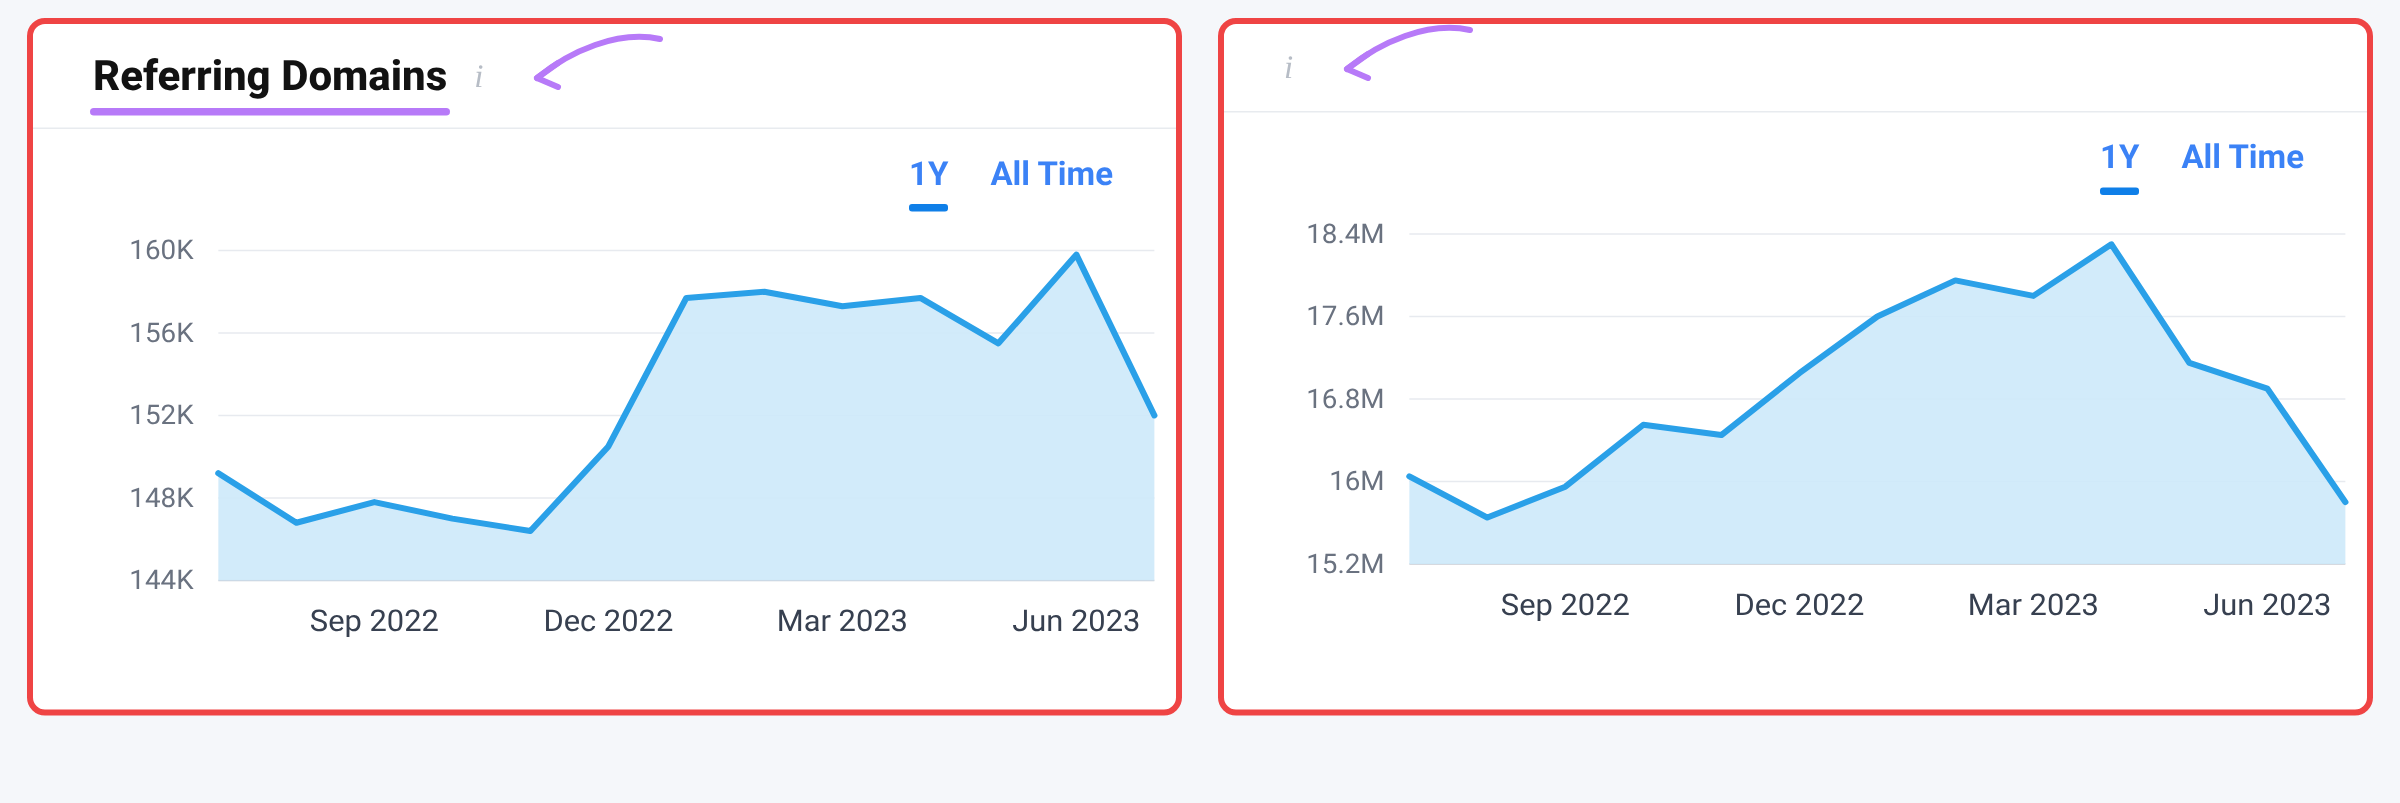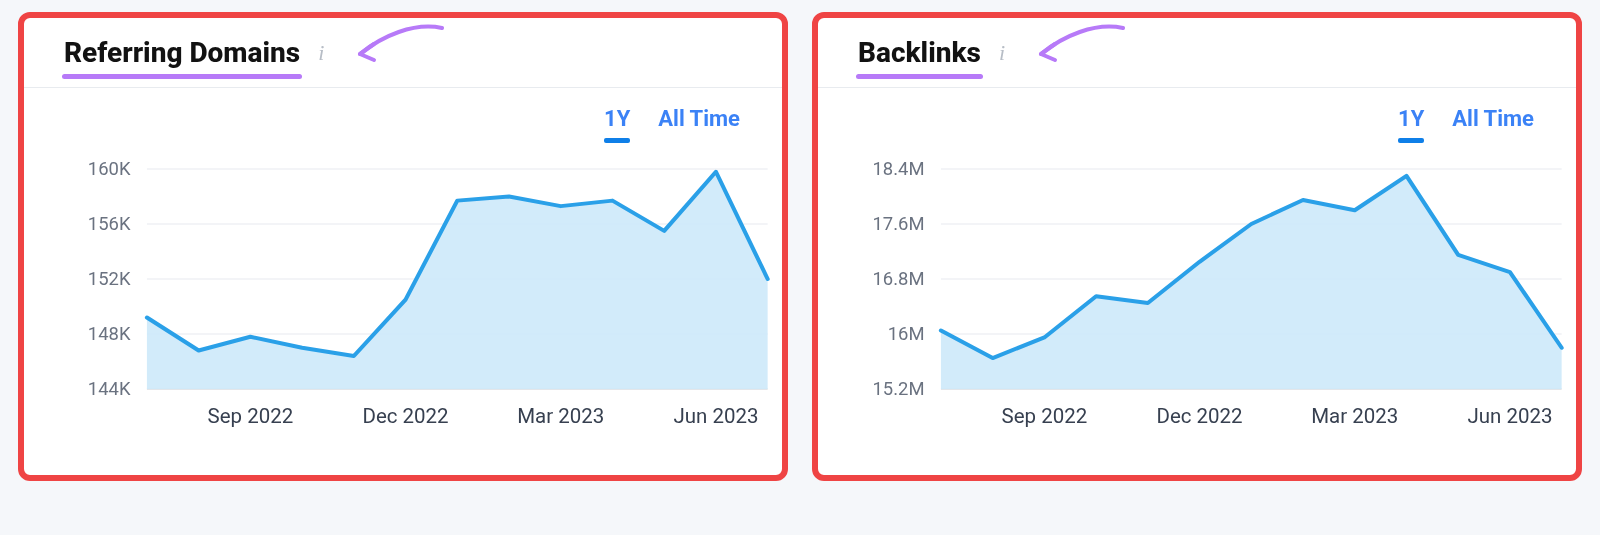--- a/index.html
+++ b/index.html
@@ -12,21 +12,21 @@
   }
   .wrap {
     display: flex;
     gap: 24px;
     padding: 12px 18px 30px 18px;
     width: 1600px;
   }
   .card {
     flex: 1 1 0;
     background: #fff;
-    border: 6px solid #ef4444;
+    border: 4px solid #ef4444;
     border-radius: 12px;
     position: relative;
     padding: 0 0 36px 0;
   }
   .card-head {
     padding: 18px 28px 14px 40px;
     border-bottom: 1px solid #e8ebef;
     display: flex;
     align-items: center;
     gap: 18px;
@@ -172,21 +172,20 @@
         <g class="x-tick">
           <text x="524" y="264" text-anchor="middle">Mar 2023</text>
         </g>
         <g class="x-tick">
           <text x="675.5" y="264" text-anchor="middle">Jun 2023</text>
         </g>
       </svg>
     </div>
     <div class="card">
       <div class="card-head">
-        <span class="title">Backlinks</span>
         <span class="info-icon">i</span>
         <svg viewBox="0 0 110 46" class="arrow">
           <path d="M 100 6 C 72 0, 40 14, 18 32" stroke="#b77af8" stroke-width="4" fill="none" stroke-linecap="round"></path>
           <path d="M 18 32 L 32 22 M 18 32 L 32 38" stroke="#b77af8" stroke-width="4" fill="none" stroke-linecap="round"></path>
         </svg>
       </div>
       <div class="range-tabs">
         <span class="range-tab active">1Y</span>
         <span class="range-tab">All Time</span>
       </div>

